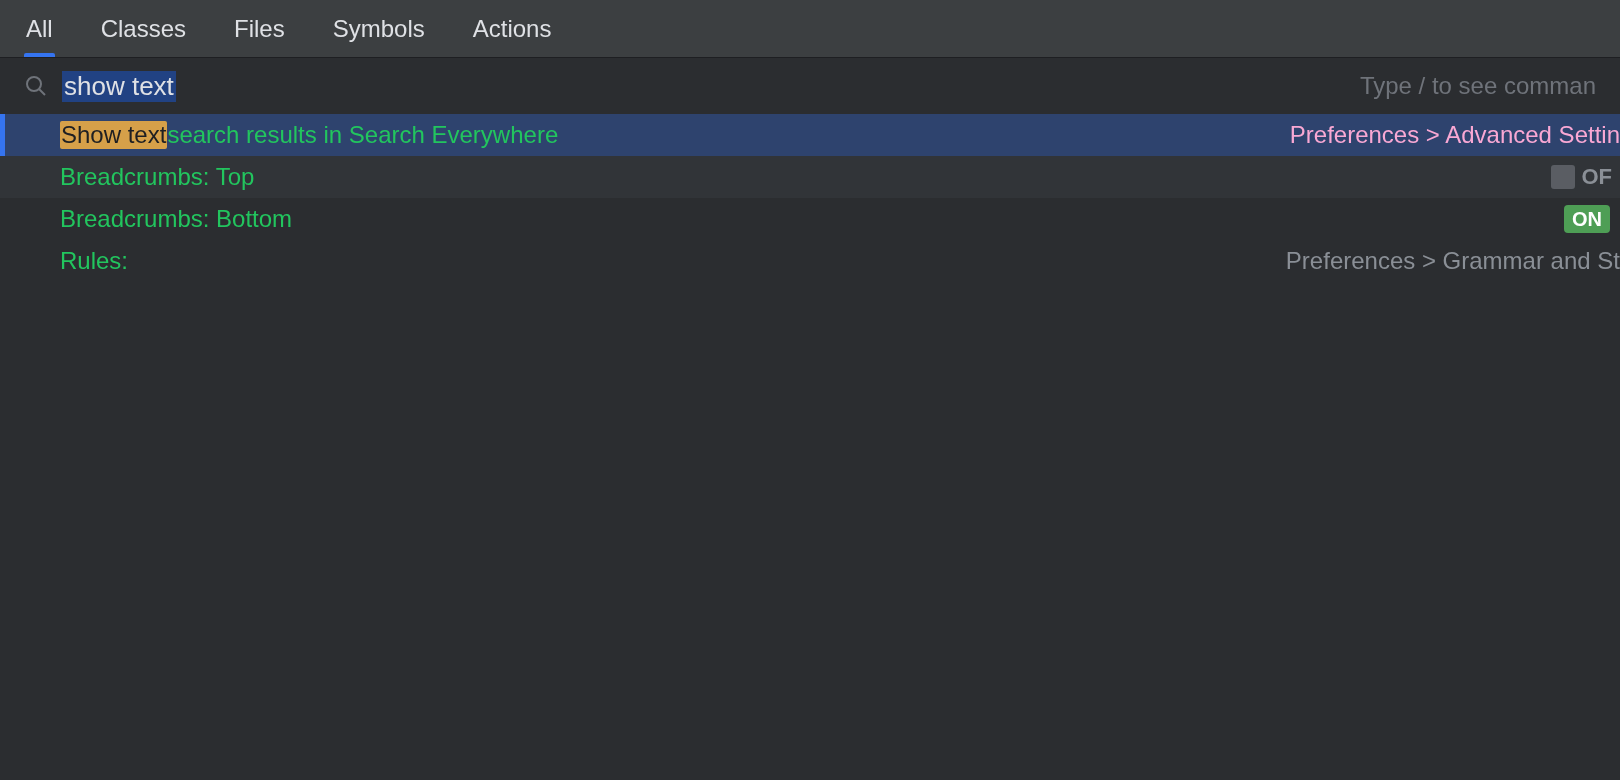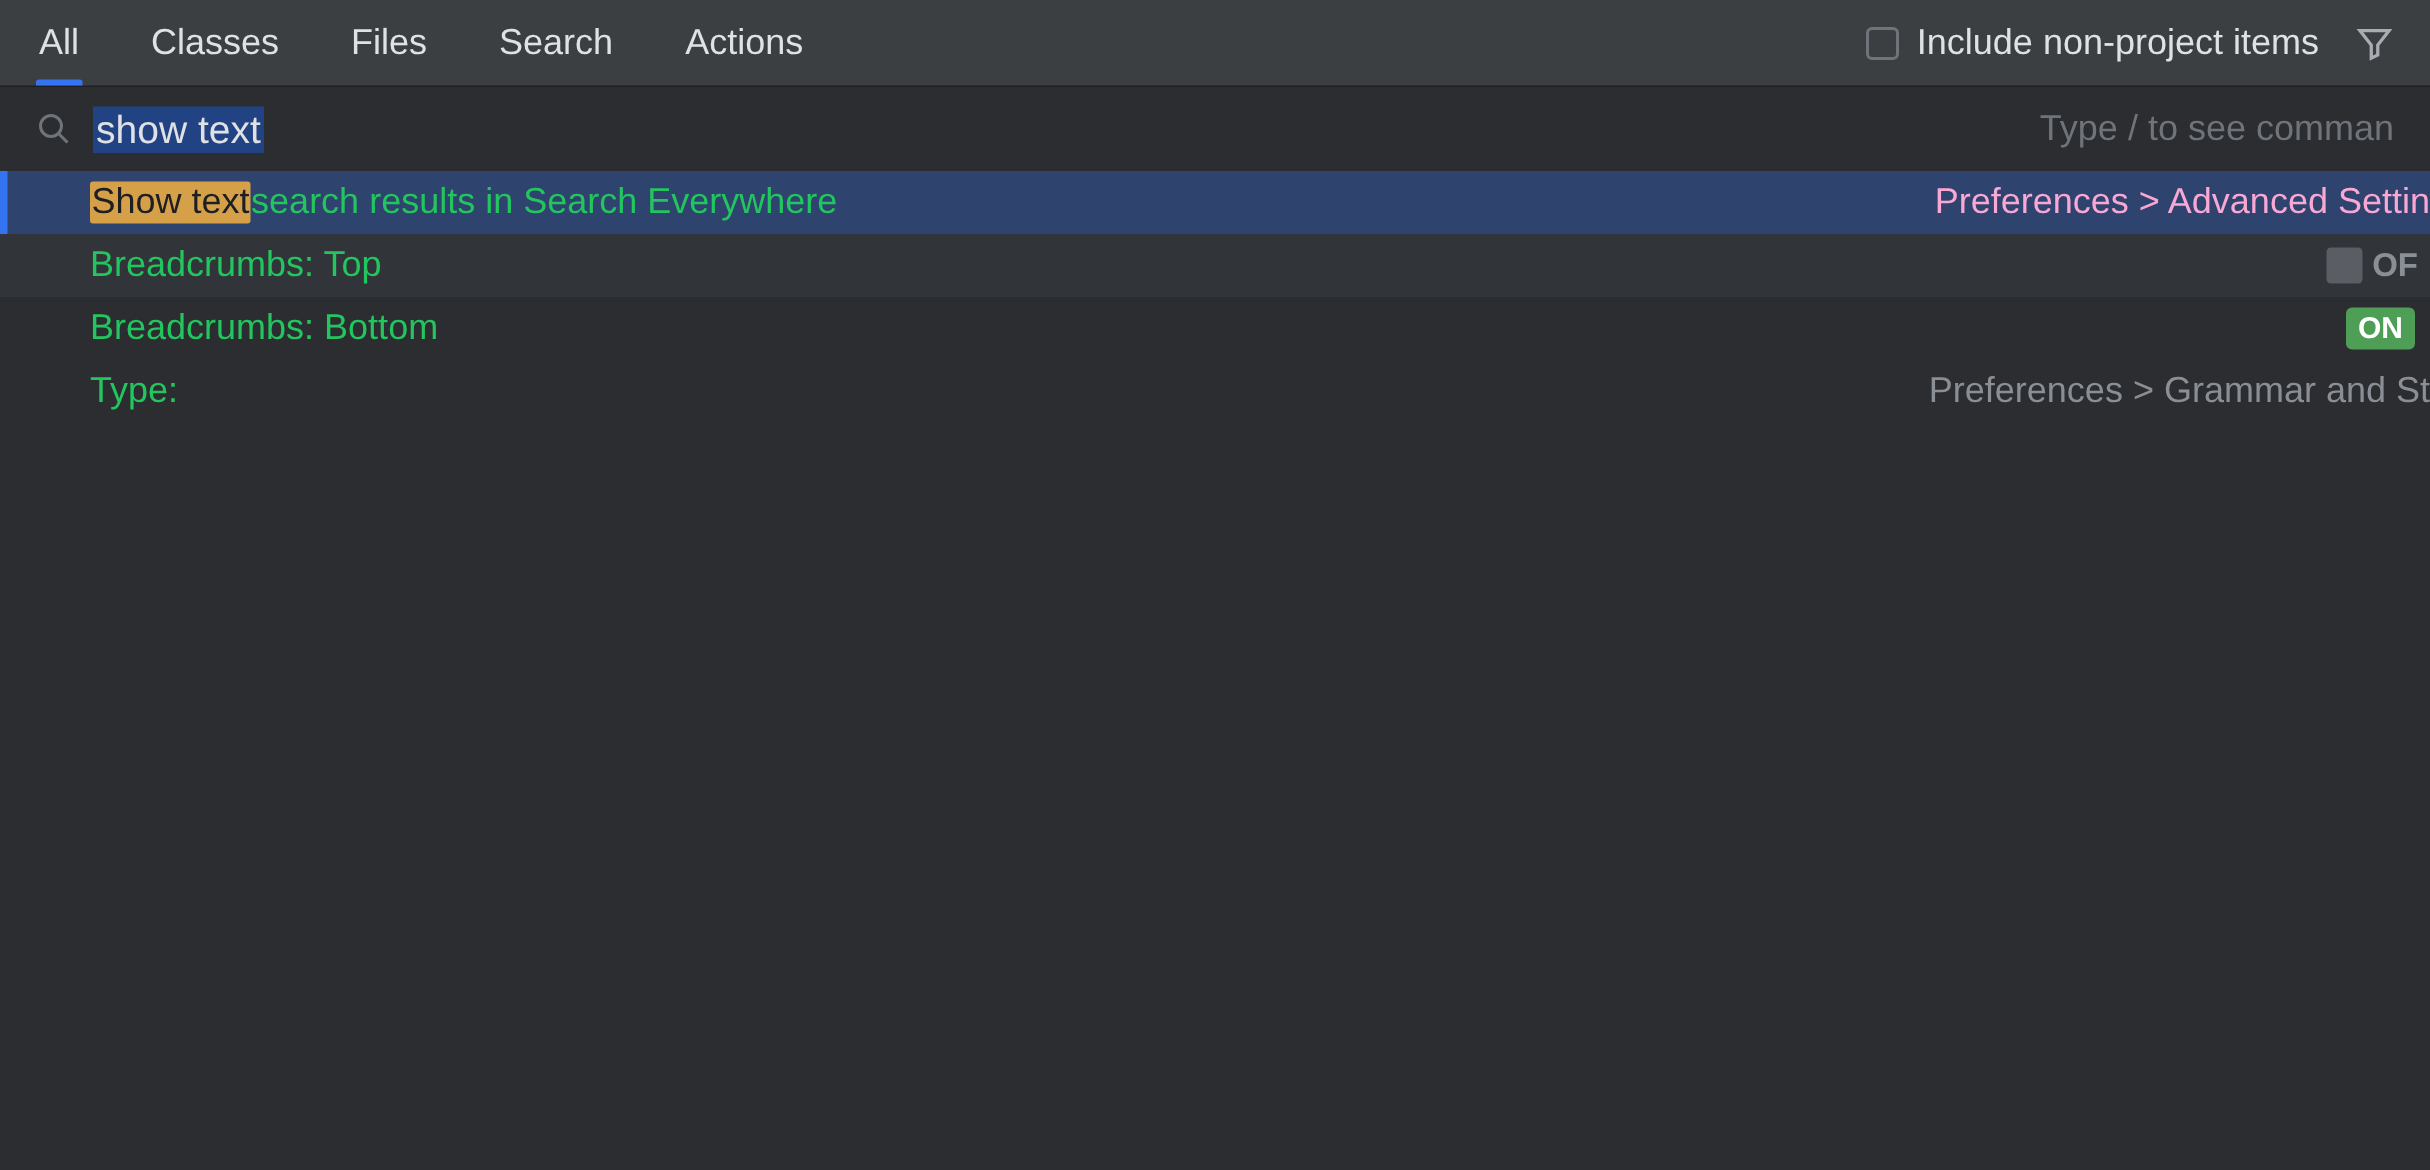--- a/index.html
+++ b/index.html
@@ -185,33 +185,22 @@
   }
 </style>
 </head>
 <body>
 
 <div class="tabs-bar">
   <div class="tabs">
     <div class="tab active">All</div>
     <div class="tab">Classes</div>
     <div class="tab">Files</div>
-    <div class="tab">Search</div>
+    <div class="tab">Symbols</div>
     <div class="tab">Actions</div>
-  </div>
-  <div class="tabs-right">
-    <div class="checkbox-wrap">
-      <div class="checkbox"></div>
-      <span class="checkbox-label">Include non-project items</span>
-    </div>
-    <span class="filter-icon">
-      <svg viewBox="0 0 24 24" fill="none" stroke="currentColor" stroke-width="2">
-        <path d="M3 4h18l-7 9v6l-4 2v-8L3 4z"></path>
-      </svg>
-    </span>
   </div>
 </div>
 
 <div class="search-bar">
   <span class="search-icon">
     <svg viewBox="0 0 24 24" fill="none" stroke="currentColor" stroke-width="2">
       <circle cx="10" cy="10" r="7"></circle>
       <line x1="21" y1="21" x2="15" y2="15"></line>
     </svg>
   </span>
@@ -242,18 +231,18 @@
 
   <div class="result-row">
     <div class="result-left">
       <span class="result-text">Breadcrumbs: Bottom</span>
     </div>
     <span class="toggle on">ON</span>
   </div>
 
   <div class="result-row">
     <div class="result-left">
-      <span class="result-text">Type:</span>
+      <span class="result-text">Rules:</span>
     </div>
     <span class="result-right">Preferences &gt; Grammar and St</span>
   </div>
 
 </div>
 
 </body></html>

